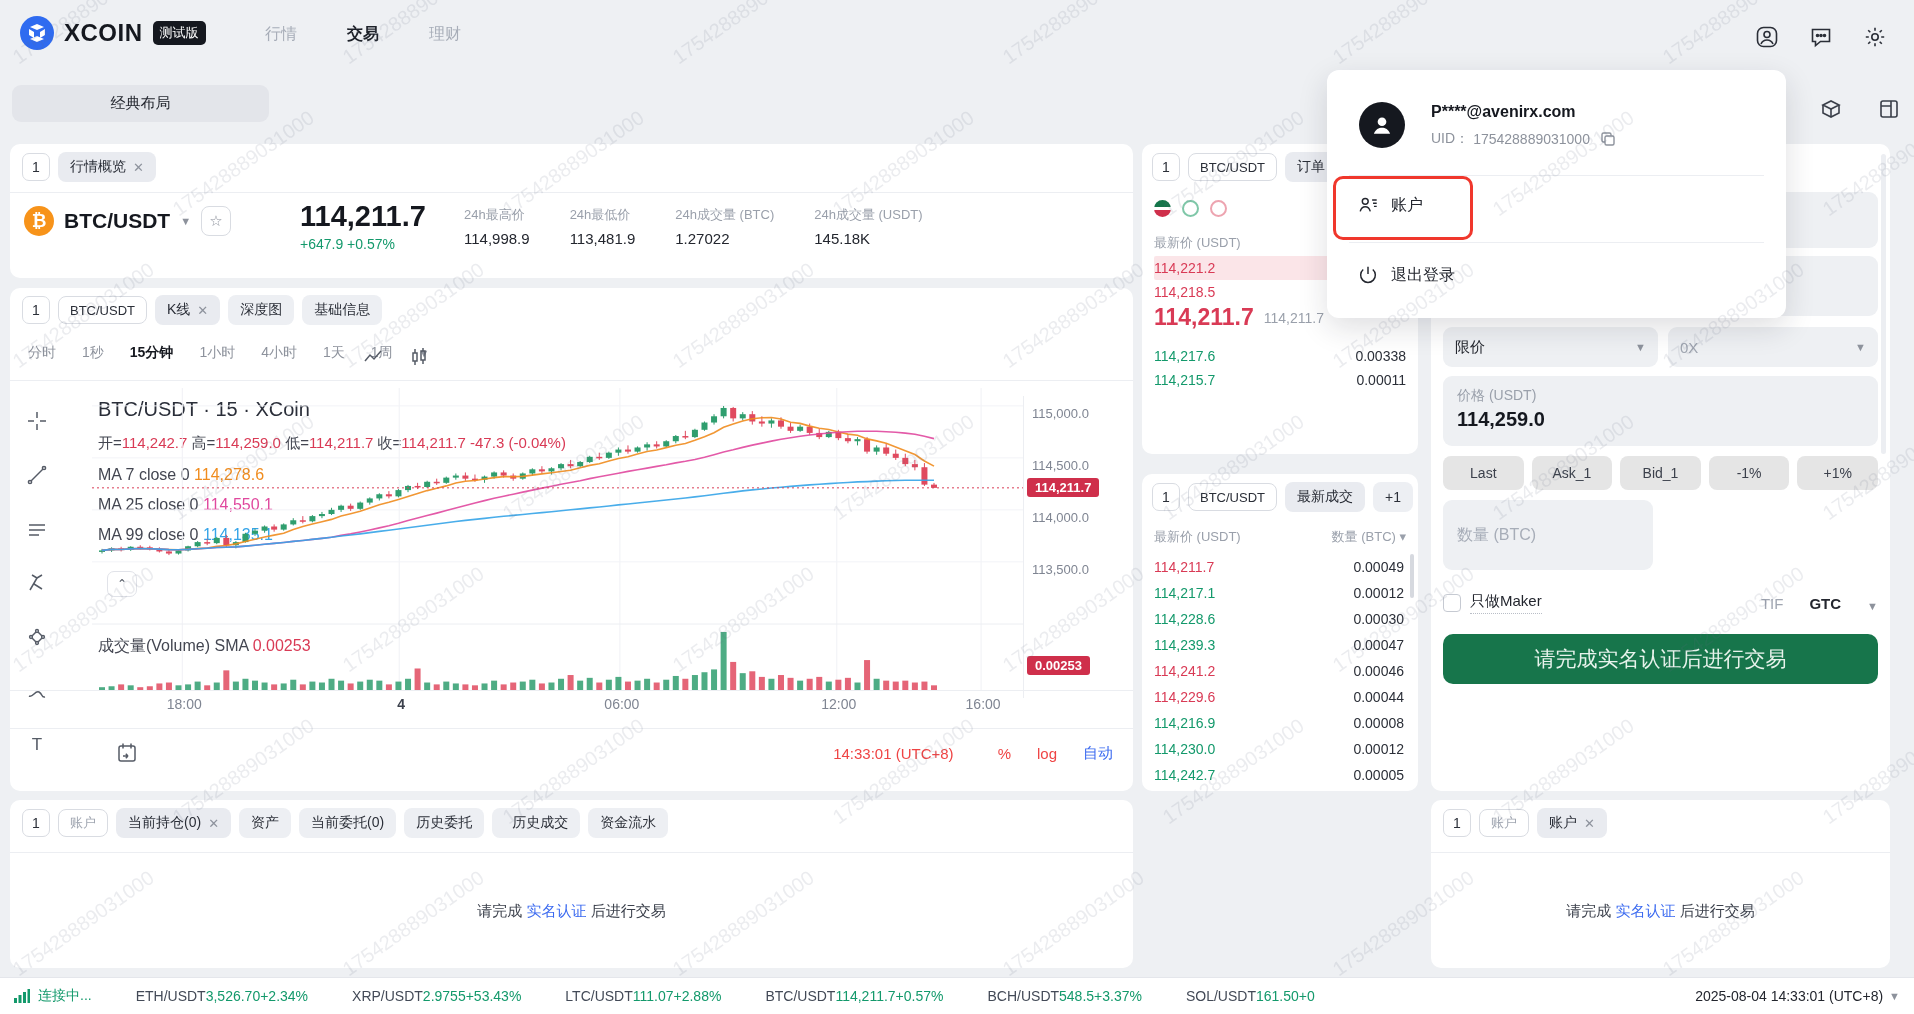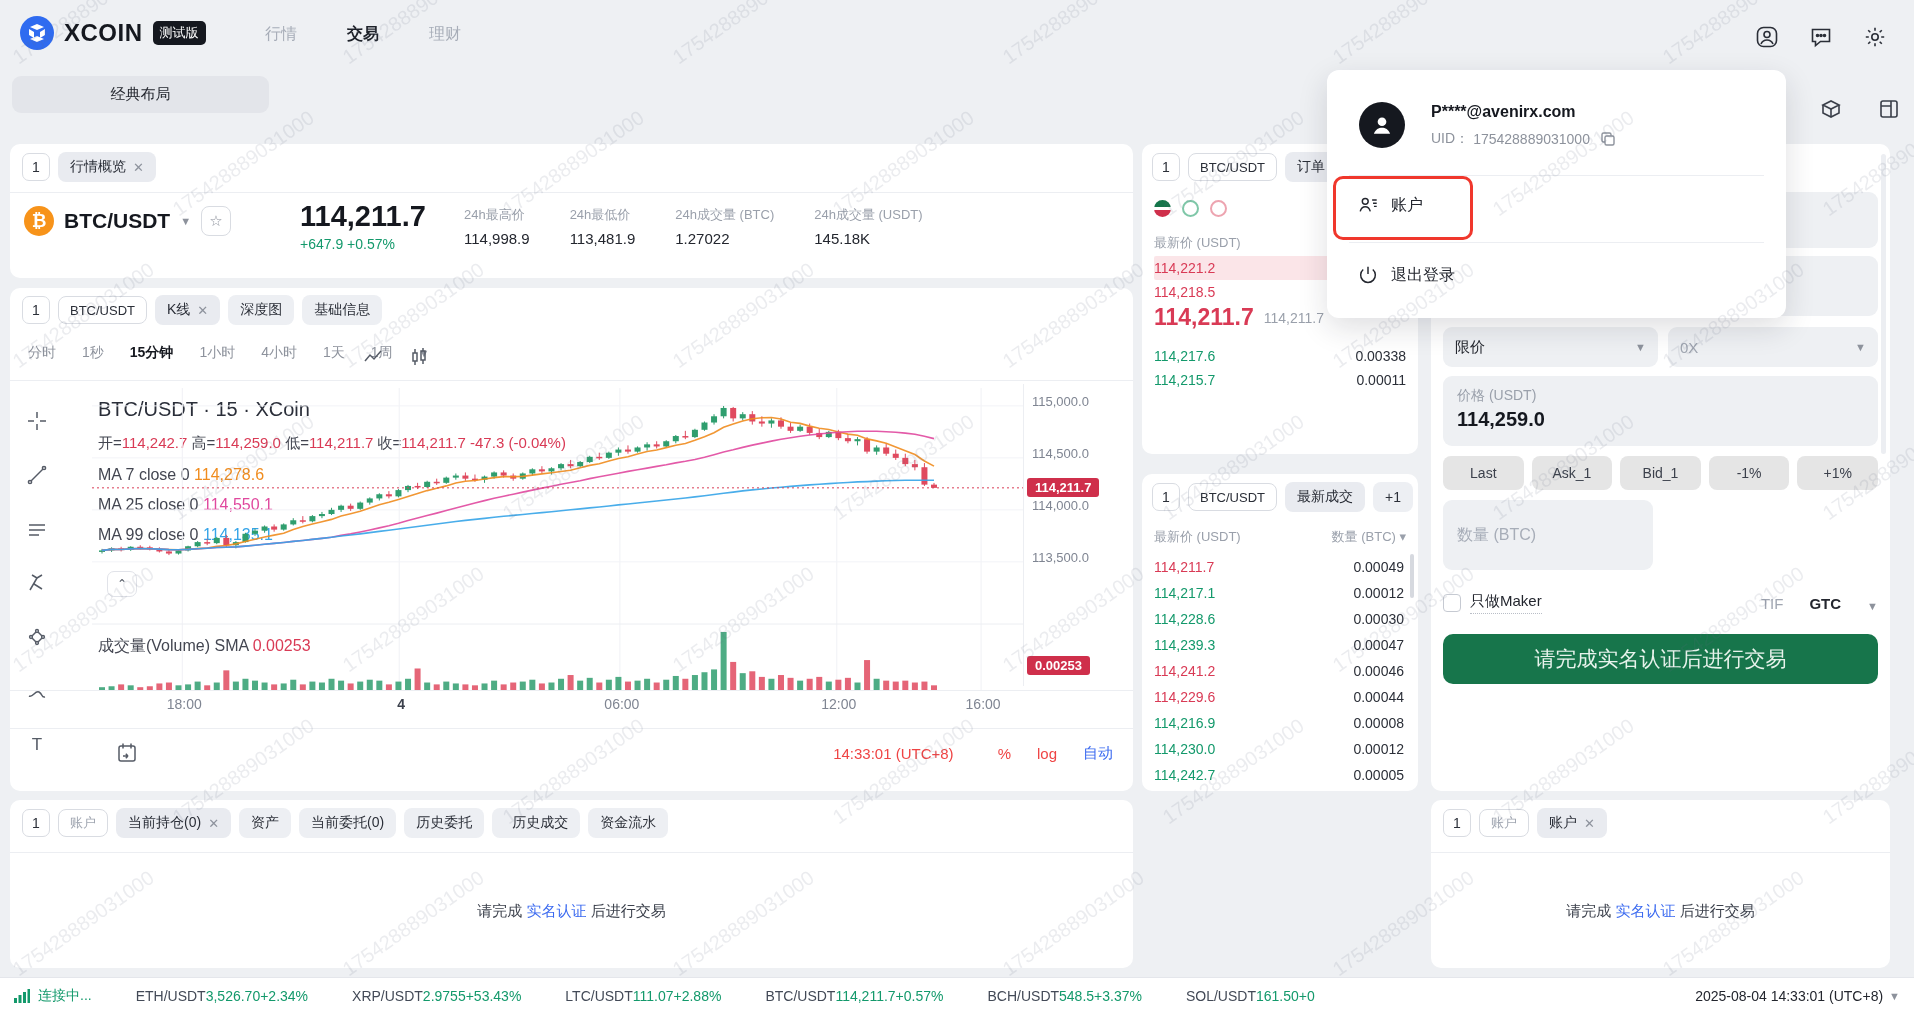--- a/index.html
+++ b/index.html
@@ -147,21 +147,21 @@
         </svg>
     </span>
     <span class="hicon">
       <svg width="24" height="24" viewBox="0 0 24 24" fill="none" stroke="#2a2e37" stroke-width="1.6">
         <circle cx="12" cy="12" r="3.2"></circle>
           <path d="M12 2.8v3M12 18.2v3M2.8 12h3M18.2 12h3M5.2 5.2l2.1 2.1M16.7 16.7l2.1 2.1M18.8 5.2l-2.1 2.1M7.3 16.7l-2.1 2.1"></path>
         </svg>
     </span>
   </div>
 
-  <div class="abs classic-btn" style="left:12px; top:76px;">经典布局</div>
+  <div class="abs classic-btn" style="left:12px; top:85px;">经典布局</div>
   <div class="abs row" style="left:1816px; top:94px; gap:28px;">
     <span class="hicon">
       <svg width="22" height="22" viewBox="0 0 22 22" fill="none" stroke="#3a3f49" stroke-width="1.6">
         <path d="M3 7l8-4 8 4-8 4z"></path>
           <path d="M3 7v8l8 4 8-4V7"></path>
           <path d="M11 11v8"></path>
         </svg>
     </span>
     <span class="hicon">
       <svg width="22" height="22" viewBox="0 0 22 22" fill="none" stroke="#3a3f49" stroke-width="1.6">
@@ -580,21 +580,21 @@
         <rect x="819.8735632183908" y="76.11211573236889" width="6" height="3.119349005424965" fill="#e04a5f"></rect>
         <line x1="832.4367816091955" x2="832.4367816091955" y1="75.07233273056059" y2="97.94755877034356" stroke="#e04a5f" stroke-width="1"></line>
         <rect x="829.4367816091955" y="79.23146473779386" width="6" height="17.395569620253468" fill="#e04a5f"></rect>
         <line x1="842.0000000000001" x2="842.0000000000001" y1="94.93218806509944" y2="99.8503616636531" stroke="#e04a5f" stroke-width="1"></line>
         <rect x="839.0000000000001" y="96.62703435804733" width="6" height="3.2233273056057783" fill="#e04a5f"></rect>
         <polyline points="10.0,162.4 19.6,161.4 29.1,161.5 38.7,160.9 48.3,160.5 57.8,160.7 67.4,161.1 76.9,161.5 86.5,161.8 96.1,161.3 105.6,160.6 115.2,160.0 124.8,158.4 134.3,157.5 143.9,155.9 153.4,153.5 163.0,151.3 172.6,149.0 182.1,147.1 191.7,145.2 201.3,141.6 210.8,138.6 220.4,136.1 230.0,133.7 239.5,131.4 249.1,128.0 258.6,125.7 268.2,123.2 277.8,119.9 287.3,116.8 296.9,114.3 306.5,111.5 316.0,108.6 325.6,105.5 335.1,102.6 344.7,100.3 354.3,97.9 363.8,95.0 373.4,93.3 383.0,92.5 392.5,91.0 402.1,89.6 411.7,88.6 421.2,88.7 430.8,88.4 440.3,87.1 449.9,85.9 459.5,84.7 469.0,83.5 478.6,82.2 488.2,79.8 497.7,77.4 507.3,75.8 516.9,73.1 526.4,70.5 536.0,68.7 545.5,66.0 555.1,63.5 564.7,62.0 574.2,59.6 583.8,57.2 593.4,55.5 602.9,52.3 612.5,48.8 622.0,44.8 631.6,39.3 641.2,36.0 650.7,32.9 660.3,30.7 669.9,29.8 679.4,29.5 689.0,31.0 698.6,34.2 708.1,35.4 717.7,38.1 727.2,40.3 736.8,41.5 746.4,44.0 755.9,46.1 765.5,47.3 775.1,50.9 784.6,52.9 794.2,55.3 803.7,59.0 813.3,62.7 822.9,66.5 832.4,73.0 842.0,78.1" fill="none" stroke="#f08c1e" stroke-width="1.6" opacity="0.9"></polyline>
         <polyline points="10.0,162.4 19.6,161.4 29.1,161.5 38.7,160.9 48.3,160.5 57.8,160.7 67.4,161.1 76.9,161.6 86.5,161.7 96.1,161.4 105.6,160.7 115.2,160.2 124.8,159.5 134.3,159.3 143.9,158.9 153.4,158.1 163.0,157.2 172.6,156.2 182.1,155.4 191.7,154.5 201.3,153.4 210.8,152.5 220.4,151.4 230.0,150.4 239.5,149.2 249.1,147.4 258.6,145.9 268.2,144.0 277.8,142.0 287.3,139.9 296.9,137.8 306.5,135.3 316.0,132.6 325.6,130.1 335.1,127.5 344.7,125.1 354.3,122.5 363.8,120.0 373.4,117.4 383.0,114.9 392.5,112.6 402.1,110.3 411.7,108.2 421.2,106.2 430.8,104.1 440.3,102.1 449.9,100.1 459.5,98.2 469.0,96.2 478.6,94.5 488.2,92.7 497.7,90.6 507.3,88.8 516.9,87.0 526.4,85.2 536.0,83.4 545.5,81.7 555.1,80.1 564.7,78.4 574.2,76.8 583.8,74.9 593.4,73.3 602.9,71.5 612.5,69.2 622.0,66.7 631.6,64.0 641.2,61.8 650.7,59.4 660.3,57.1 669.9,55.1 679.4,53.1 689.0,51.3 698.6,49.8 708.1,48.3 717.7,47.0 727.2,46.0 736.8,45.0 746.4,44.2 755.9,43.8 765.5,43.3 775.1,43.3 784.6,43.3 794.2,43.7 803.7,44.2 813.3,45.1 822.9,46.3 832.4,48.2 842.0,50.6" fill="none" stroke="#e0489e" stroke-width="1.6" opacity="0.9"></polyline>
         <polyline points="10.0,162.4 19.6,161.4 29.1,161.5 38.7,160.9 48.3,160.5 57.8,160.7 67.4,161.1 76.9,161.6 86.5,161.7 96.1,161.4 105.6,160.7 115.2,160.2 124.8,159.5 134.3,159.3 143.9,158.9 153.4,158.1 163.0,157.2 172.6,156.2 182.1,155.4 191.7,154.5 201.3,153.4 210.8,152.5 220.4,151.4 230.0,150.4 239.5,149.2 249.1,148.0 258.6,147.0 268.2,145.9 277.8,144.6 287.3,143.4 296.9,142.2 306.5,141.0 316.0,139.7 325.6,138.5 335.1,137.2 344.7,136.0 354.3,134.8 363.8,133.5 373.4,132.4 383.0,131.4 392.5,130.4 402.1,129.3 411.7,128.3 421.2,127.4 430.8,126.5 440.3,125.5 449.9,124.6 459.5,123.7 469.0,122.7 478.6,121.8 488.2,120.9 497.7,119.9 507.3,119.0 516.9,118.0 526.4,116.9 536.0,116.0 545.5,115.0 555.1,114.0 564.7,113.0 574.2,112.0 583.8,111.0 593.4,110.0 602.9,108.9 612.5,107.7 622.0,106.5 631.6,105.2 641.2,104.1 650.7,102.9 660.3,101.9 669.9,101.0 679.4,100.0 689.0,99.2 698.6,98.4 708.1,97.6 717.7,96.9 727.2,96.3 736.8,95.6 746.4,95.0 755.9,94.5 765.5,93.9 775.1,93.6 784.6,93.1 794.2,92.8 803.7,92.5 813.3,92.3 822.9,92.2 832.4,92.2 842.0,92.3" fill="none" stroke="#35a4e8" stroke-width="1.6" opacity="0.9"></polyline>
         <line x1="0" x2="931" y1="99.8503616636531" y2="99.8503616636531" stroke="#d93a55" stroke-width="1" stroke-dasharray="2 3"></line>
       </svg>
-    <div class="abs" style="left:1013px; top:96px; width:110px; height:302px; border-left:1px solid #eceef2;" id="price-axis">
+    <div class="abs" style="left:1013px; top:108px; width:110px; height:302px; border-left:1px solid #eceef2;" id="price-axis">
         <div class="ytick" style="left: 8px; top: 9.88427px;">115,000.0</div>
         <div class="ytick" style="left: 8px; top: 61.8734px;">114,500.0</div>
         <div class="ytick" style="left: 8px; top: 113.863px;">114,000.0</div>
         <div class="ytick" style="left: 8px; top: 165.852px;">113,500.0</div>
       </div>
     <div class="ptag" id="last-price-tag" style="left: 1017px; top: 189.85px;">114,211.7</div>
     <div class="ptag" id="vol-sma-tag" style="left: 1017px; top: 368.332px;">0.00253</div>
     <div class="collapse-btn" style="left:97px; top:283px;">⌃</div>
 
     <div class="hsep" style="top:402px;"></div>

